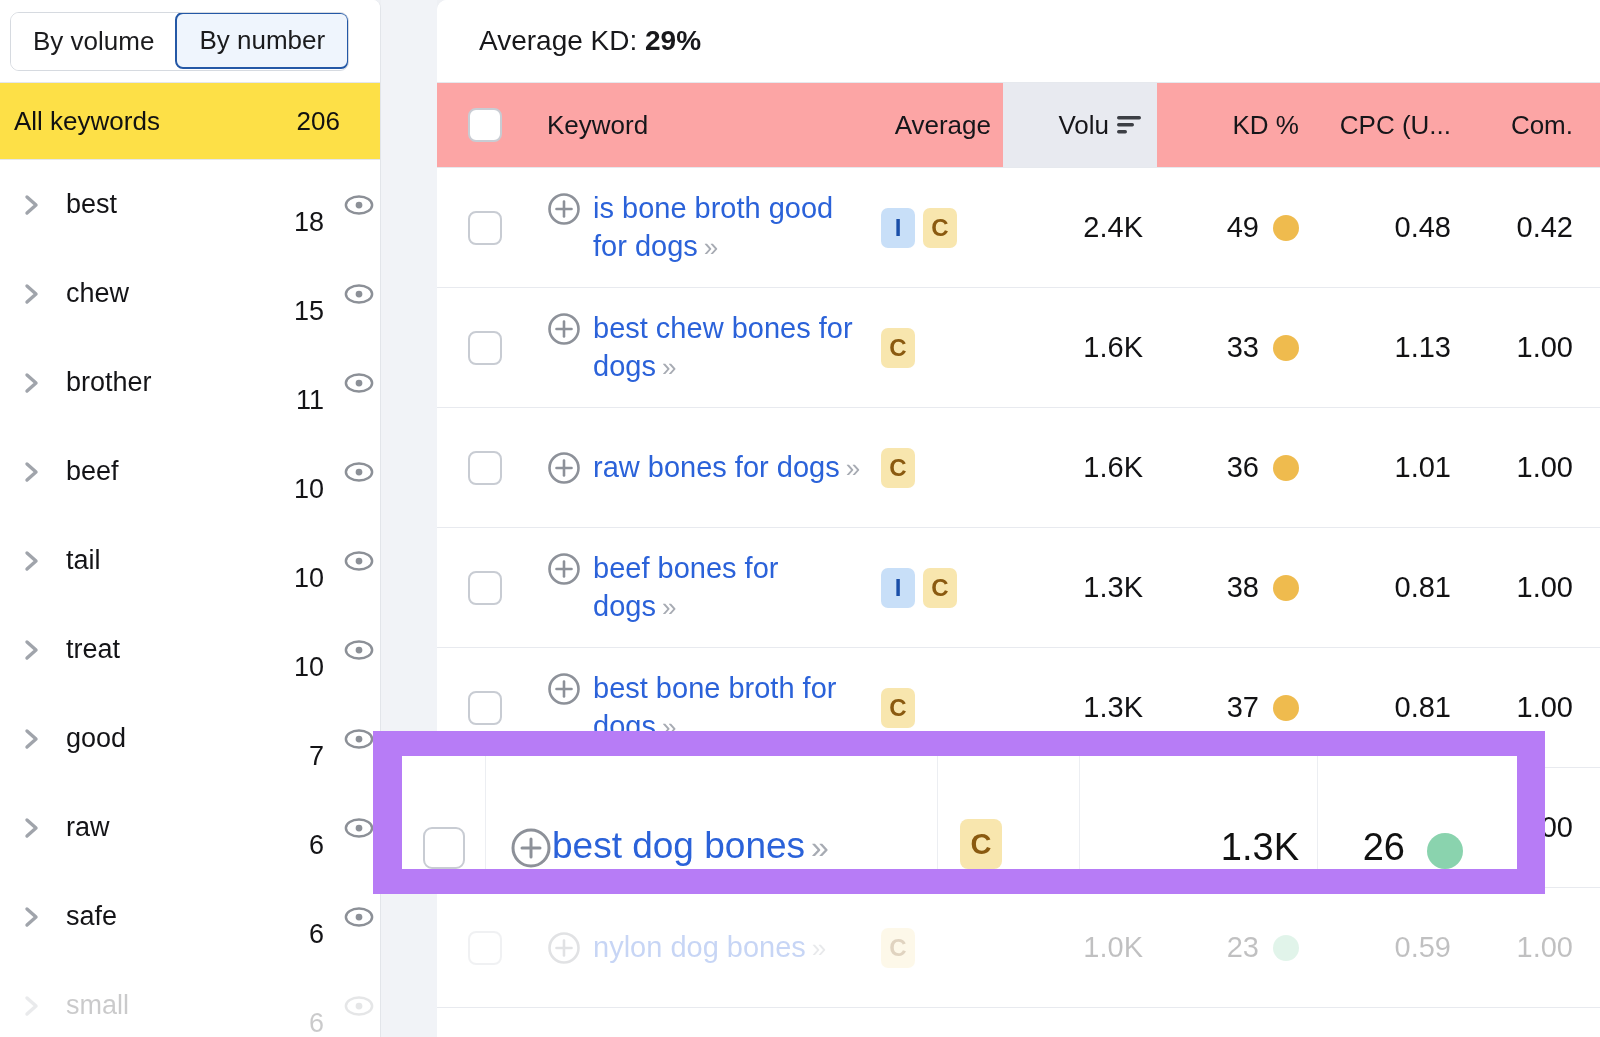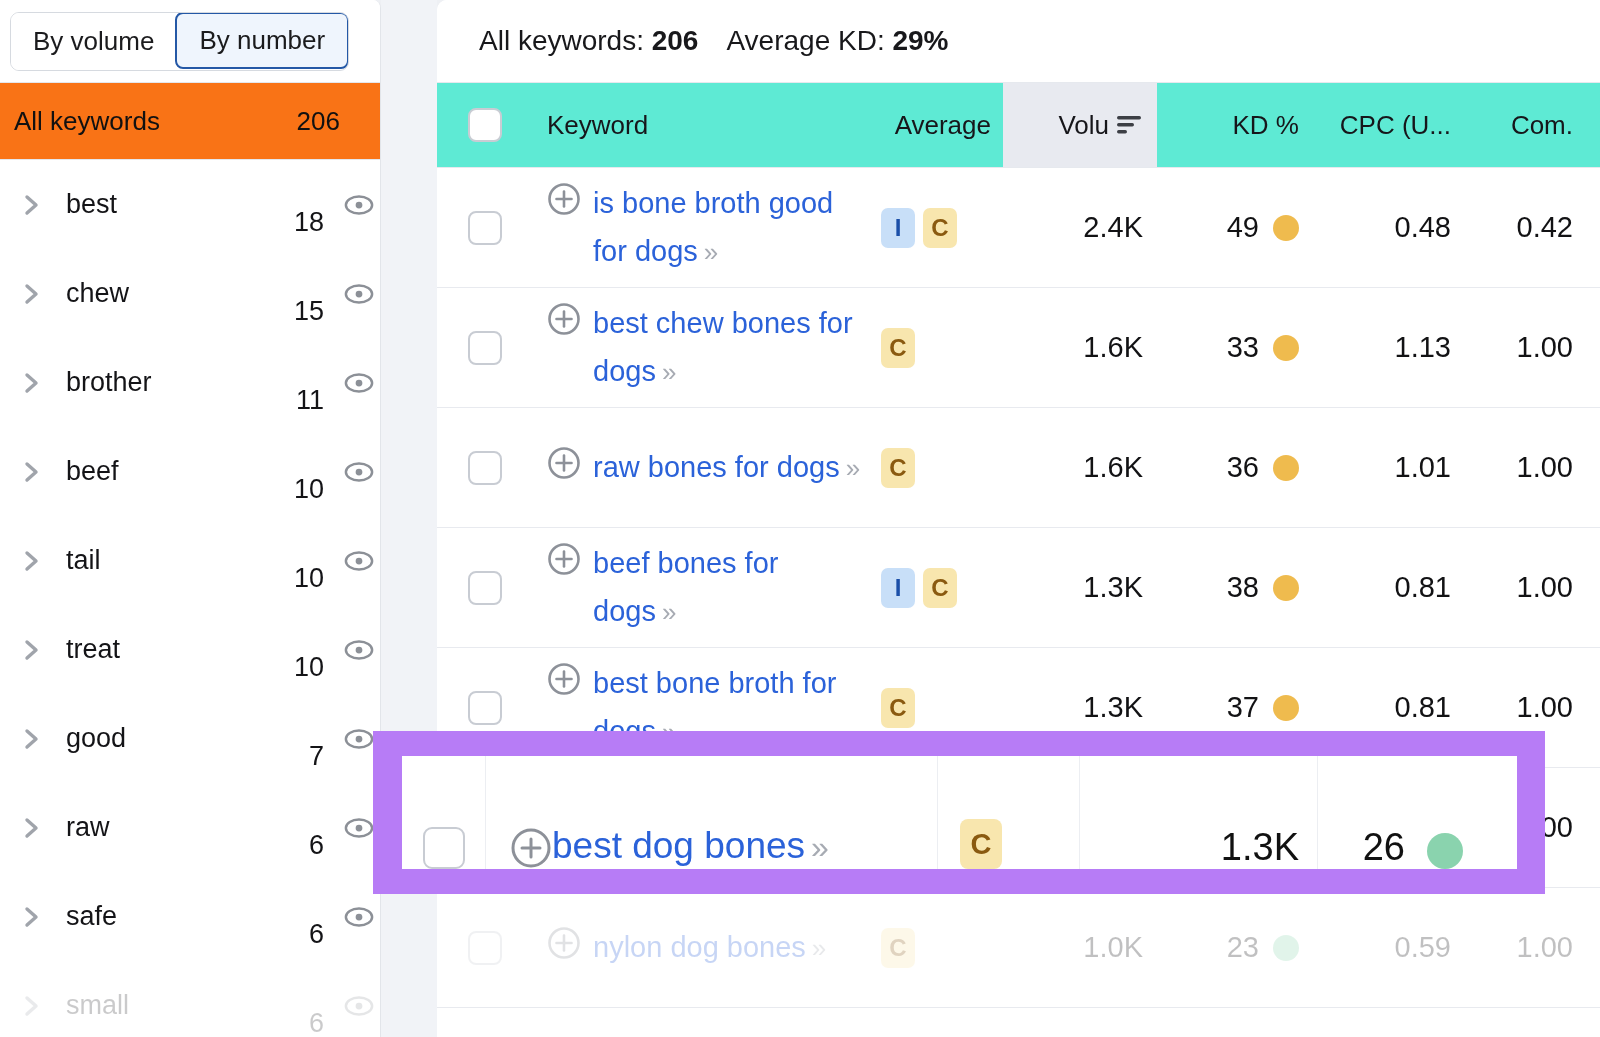--- a/index.html
+++ b/index.html
@@ -70,21 +70,21 @@
     background: #eff5fd;
     border: 2px solid #2458a6;
     border-radius: 8px;
     margin: -1px;
     position: relative;
     z-index: 2;
   }
 
   .sb-allrow {
     height: 78px;
-    background: #f97316;
+    background: #fde047;
     border-top: 1px solid #e4e7ec;
     border-bottom: 1px solid #e4e7ec;
     display: flex;
     align-items: center;
     padding: 0 40px 0 14px;
     box-sizing: border-box;
     font-size: 26px;
     color: #111;
   }
   .sb-allrow .lbl { flex: 1; }
@@ -169,21 +169,21 @@
   .summary .stat b { font-weight: bold; }
 
   
   table.kw {
     width: 100%;
     border-collapse: collapse;
     table-layout: fixed;
     font-size: 27px;
   }
   table.kw thead th {
-    background: #5eead4;
+    background: #fca5a5;
     height: 84px;
     font-weight: normal;
     font-size: 26px;
     color: #16161a;
     border-top: 1px solid #e6e9ee;
     border-bottom: 1px solid #e6e9ee;
     padding: 0;
     vertical-align: middle;
   }
   th.col-check { width: 96px; }
@@ -243,21 +243,21 @@
   .plus {
     flex: 0 0 34px;
     width: 34px; height: 34px;
     margin-top: 3px;
     color: #8d9199;
   }
   .plus svg { display: block; }
   .kw-text {
     color: #2b62d9;
     font-size: 29px;
-    line-height: 48px;
+    line-height: 38px;
     cursor: pointer;
   }
   .kw-text .chevs {
     color: #a7abb3;
     letter-spacing: -2px;
     font-size: 26px;
     margin-left: 6px;
     white-space: nowrap;
   }
 
@@ -500,24 +500,20 @@
         </div>
       </div>
 
   </div>
 
   <div id="gap"></div>
 
   <div id="content">
 
     <div class="summary">
-      <span class="stat">
-        <span>All keywords:</span>
-        <b>206</b>
-      </span>
       <span class="stat">
         <span>Average KD:</span>
         <b>29%</b>
       </span>
     </div>
 
     <table class="kw">
       <thead>
         <tr>
           <th class="col-check">

